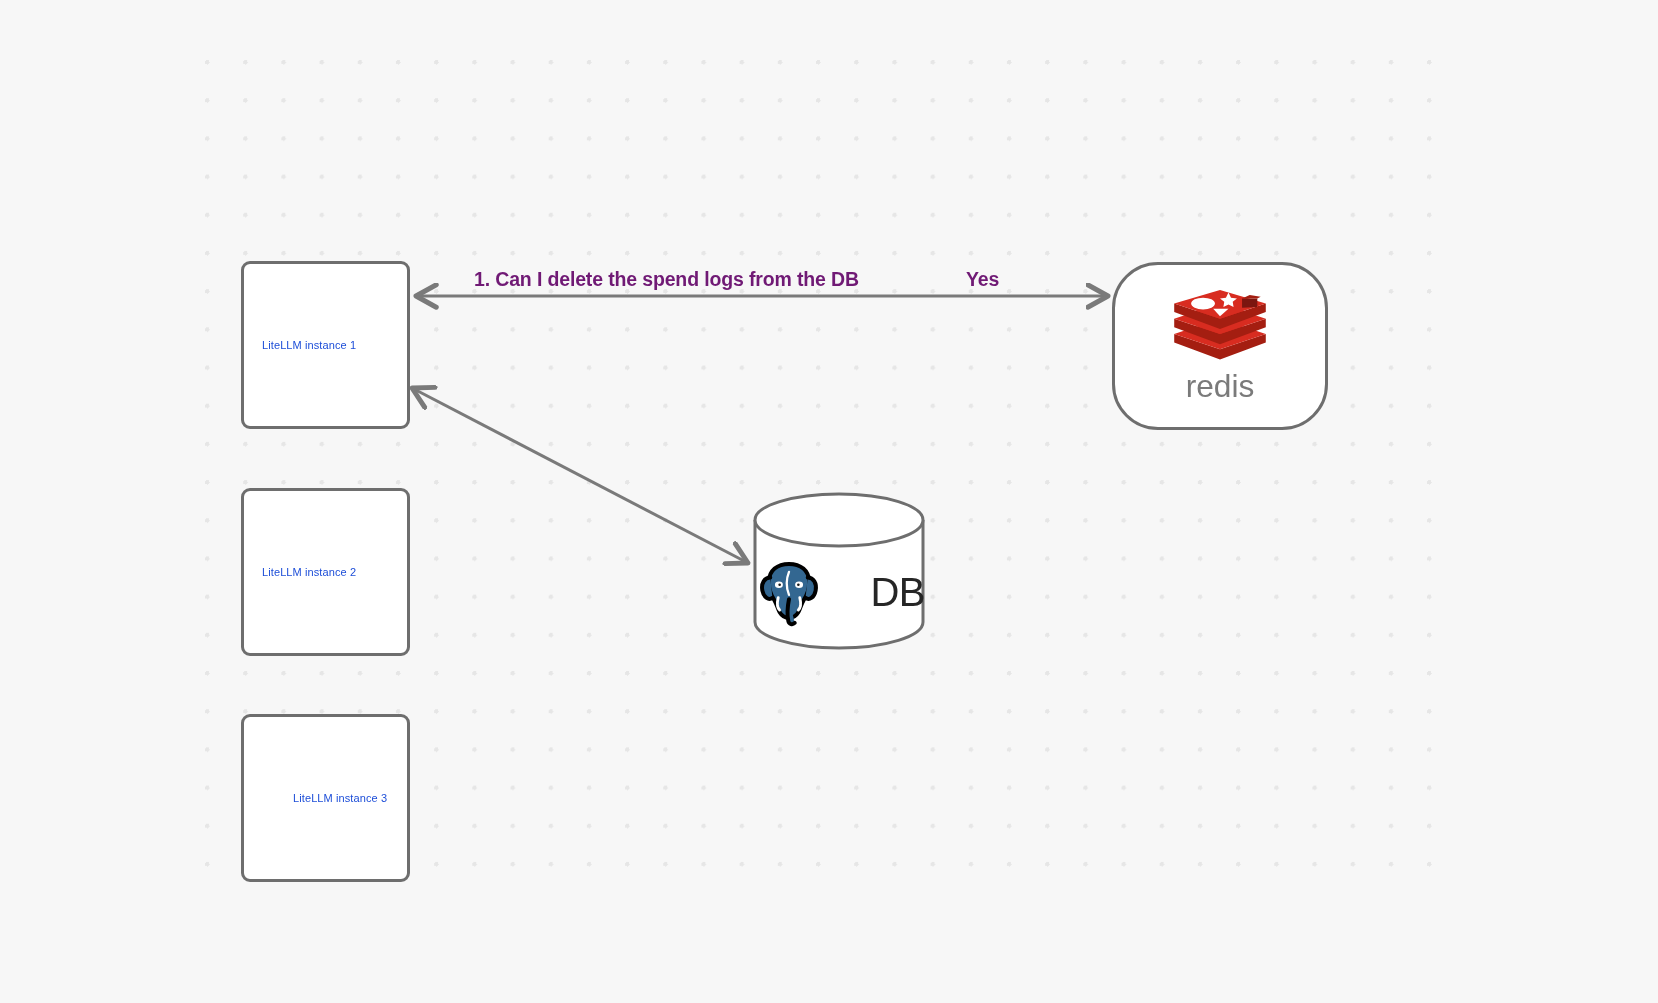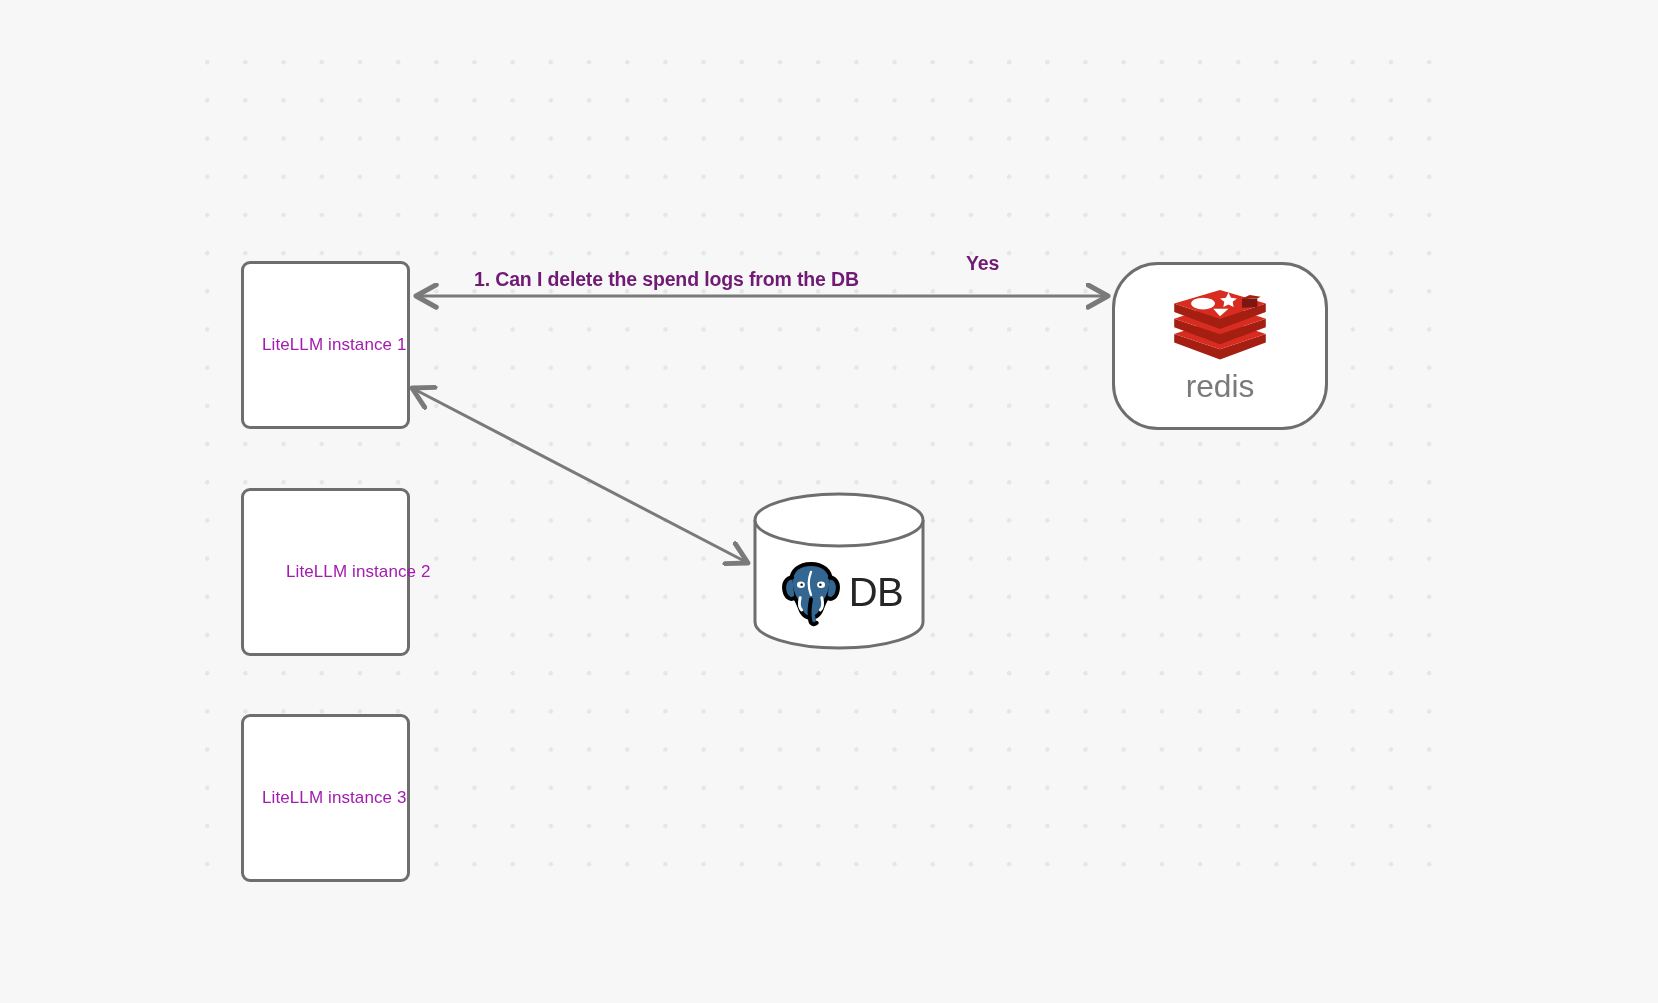--- a/index.html
+++ b/index.html
@@ -36,30 +36,30 @@
     position: absolute;
     background: #ffffff;
     border: 3px solid #6e6e6e;
     border-radius: 9px;
     box-sizing: border-box;
     display: flex;
     align-items: center;
     justify-content: flex-start;
   }
   .llm-box .llm-label {
-    font-size: 17px;
-    color: #a21caf;
+    font-size: 11px;
+    color: #1d4ed8;
     letter-spacing: 0.1px;
     padding-left: 18px;
     white-space: nowrap;
     font-weight: 400;
   }
   #llm1 { left: 241px; top: 261px; width: 169px; height: 168px; }
-  #llm2 { left: 241px; top: 488px; width: 169px; height: 168px; padding-left: 24px; }
-  #llm3 { left: 241px; top: 714px; width: 169px; height: 168px; }
+  #llm2 { left: 241px; top: 488px; width: 169px; height: 168px; }
+  #llm3 { left: 241px; top: 714px; width: 169px; height: 168px; padding-left: 31px; }
 
   
   #redis-node {
     position: absolute;
     left: 1112px;
     top: 262px;
     width: 216px;
     height: 168px;
     background: #ffffff;
     border: 3px solid #6e6e6e;
@@ -90,21 +90,21 @@
     height: 158px;
   }
   #db-contents {
     position: absolute;
     left: 0;
     top: 0;
     width: 172px;
     height: 158px;
     display: flex;
     align-items: center;
-    justify-content: center;
+    justify-content: space-between;
     gap: 2px;
     padding-top: 42px;
     box-sizing: border-box;
   }
   #pg-elephant { width: 72px; height: 72px; }
   #db-text {
     font-size: 40px;
     font-weight: 400;
     color: #262626;
     letter-spacing: -0.5px;
@@ -114,21 +114,21 @@
 
   
   .edge-label {
     position: absolute;
     font-weight: bold;
     color: #701a75;
     white-space: nowrap;
     letter-spacing: -0.15px;
   }
   #label-1 { left: 474px; top: 268px; font-size: 19.5px; }
-  #label-yes { left: 966px; top: 252px; font-size: 19.5px; }
+  #label-yes { left: 966px; top: 268px; font-size: 19.5px; }
   #label-2 { left: 552px; top: 434px; font-size: 19.5px; }
 
   svg.edges {
     position: absolute;
     left: 0; top: 0;
     width: 1658px;
     height: 1003px;
     pointer-events: none;
   }
 </style>

